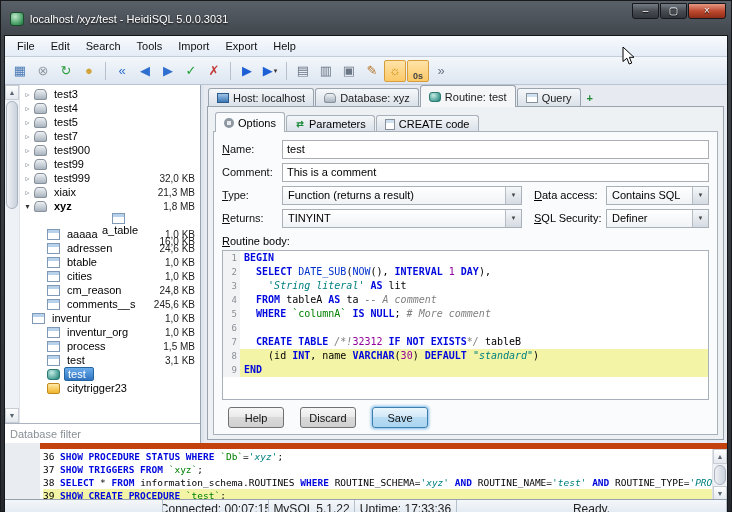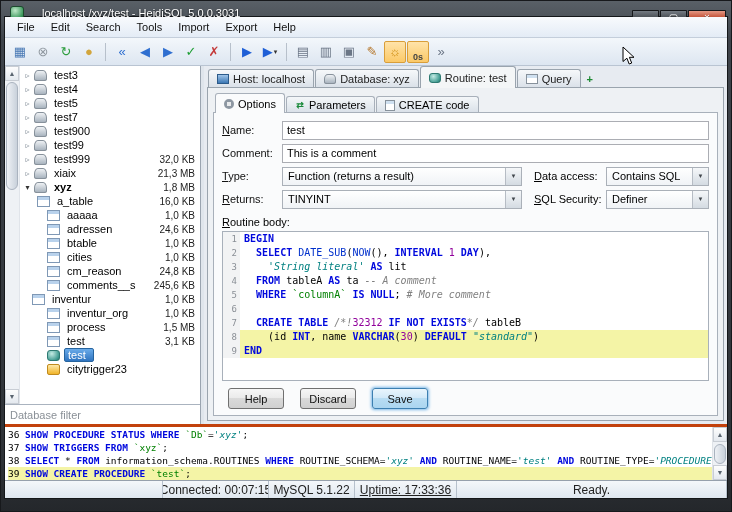--- a/index.html
+++ b/index.html
@@ -5,21 +5,21 @@
   * { box-sizing: border-box; margin:0; padding:0; }
   html,body { background:#6d7276; }
   body { font-family:"Liberation Sans", sans-serif; }
 
   .window { position:relative; width:732px; height:512px;
     background:linear-gradient(180deg,#5a6168,#3e434a 40px,#2e3237 90%,#24272b);
     padding:0 4px 5px 4px; overflow:hidden;
     box-shadow:0 0 0 1px #17191c inset; }
 
   
-  .titlebar { height:16px; display:flex; align-items:center; padding:10px 2px 0 6px;gap:12px; }
+  .titlebar { height:35px; display:flex; align-items:center; padding:3px 2px 0 6px; }
   .app-icon { width:14px; height:14px; border-radius:3px; flex:none;
     background:radial-gradient(circle at 35% 30%, #bfe8c8, #3f9a5f 70%, #236b3e);
     border:1px solid #1c4a2d; }
   .title-text { color:#fff; font-size:11px; margin-left:6px; text-shadow:0 1px 2px #000; white-space:nowrap; }
   .win-btns { margin-left:auto; display:flex; align-self:flex-start; }
   .wbtn { width:27px; height:16px; display:flex; align-items:center; justify-content:center;
     color:#fff; font-size:10px; line-height:1; border:1px solid #16181b;
     background:linear-gradient(#747b83,#474c52 50%,#33373c);
     border-radius:0 0 3px 3px; margin-left:1px; cursor:default; text-shadow:0 1px 1px #000; }
   .wbtn.close { width:38px; background:linear-gradient(#e59884,#bf4a30 50%,#8f2c18); }
@@ -141,21 +141,21 @@
   .tk-id { color:#000; }
 
   .btn-row { flex:none; display:flex; gap:16px; padding:7px 0 1px 6px; }
   .vbtn { min-width:56px; height:21px; font-size:11px; font-family:inherit; color:#111;
     border:1px solid #707070; border-radius:3px; cursor:default;
     background:linear-gradient(#f6f6f6,#ebebeb 45%,#dadada 46%,#d0d0d0); }
   .vbtn.default { border:1px solid #3c7fb1; box-shadow:0 0 3px 1px #7db9e8;
     background:linear-gradient(#e9f5fc,#d3e9f8 45%,#b9ddf3 46%,#abd5f0); }
 
   
-  .log-panel { height:56px; flex:none; background:#fff; border-top:3px solid #c2410c; display:flex; overflow:hidden; }
+  .log-panel { height:56px; flex:none; background:#fff; border-top:6px solid #c2410c; display:flex; overflow:hidden;margin-left:35px; }
   .log-lines { flex:1; padding:1px 0 0 3px; overflow:hidden; }
   .log-line { display:flex; height:13px; line-height:13px; font-family:"DejaVu Sans Mono", monospace; font-size:9.5px; }
   .log-num { width:17px; flex:none; color:#000; }
   .log-text { white-space:pre; overflow:hidden; }
   .log-line.hl { background:#f4f4a6; }
   .log-scroll { width:15px; flex:none; background:#eef1f5; border-left:1px solid #dfe3e8; display:flex; flex-direction:column; }
   .log-scroll .sb-thumb { height:20px; }
 
   
   .statusbar { height:18px; flex:none; display:flex; align-items:stretch;
@@ -311,21 +311,21 @@
                 <span class="ticon db"></span>
                 <span class="tlabel">xiaix</span>
                 <span class="tsize">21,3 MB</span>
               </div>
               <div class="trow" style="padding-left: 2px;">
                 <span class="tarrow exp">▾</span>
                 <span class="ticon db"></span>
                 <span class="tlabel bold">xyz</span>
                 <span class="tsize">1,8 MB</span>
               </div>
-              <div class="trow" style="padding-left: 5px;">
+              <div class="trow" style="padding-left: 20px; flex-direction: column;">
                 <span class="tarrow"></span>
                 <span class="ticon table"></span>
                 <span class="tlabel">a_table</span>
                 <span class="tsize">16,0 KB</span>
               </div>
               <div class="trow" style="padding-left: 15px;">
                 <span class="tarrow"></span>
                 <span class="ticon table"></span>
                 <span class="tlabel">aaaaa</span>
                 <span class="tsize">1,0 KB</span>

